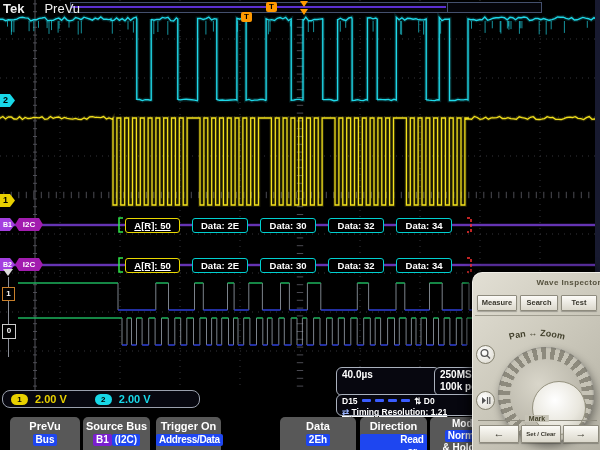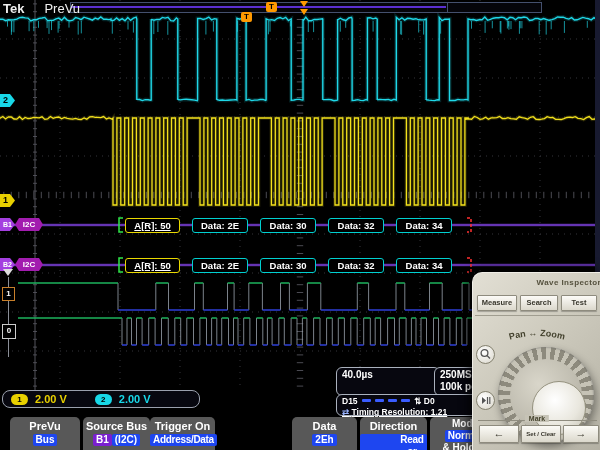--- a/index.html
+++ b/index.html
@@ -182,25 +182,25 @@
   <div class="abs bezel"></div>
 
   <div class="abs mbtn" style="left:10px;width:70px;">
     <div class="lab">PreVu</div>
     <span class="pill">Bus</span>
   </div>
   <div class="abs mbtn" style="left:83px;width:67px;">
     <div class="lab">Source Bus</div>
     <span class="pill purple">B1</span><span class="pill">(I2C)</span>
   </div>
-  <div class="abs mbtn" style="left:150px;width:65px;">
+  <div class="abs mbtn" style="left:156px;width:65px;">
     <div class="lab">Trigger On</div>
     <span class="pill" style="letter-spacing:-.3px;text-align:center;">Address/Data</span>
   </div>
-  <div class="abs mbtn" style="left:292px;width:65px;">
+  <div class="abs mbtn" style="left:280px;width:76px;">
     <div class="lab">Data</div>
     <span class="pill">2Eh</span>
   </div>
   <div class="abs mbtn" style="left:360px;width:67px;">
     <div class="lab">Direction</div>
     <span class="pill" style="letter-spacing:-.3px;padding-left:40px;">Read or Write</span>
   </div>
   <div class="abs mbtn mode" style="left:430px;width:70px;">
     <div class="lab">Mode</div>
     <span class="pill">Normal</span>

